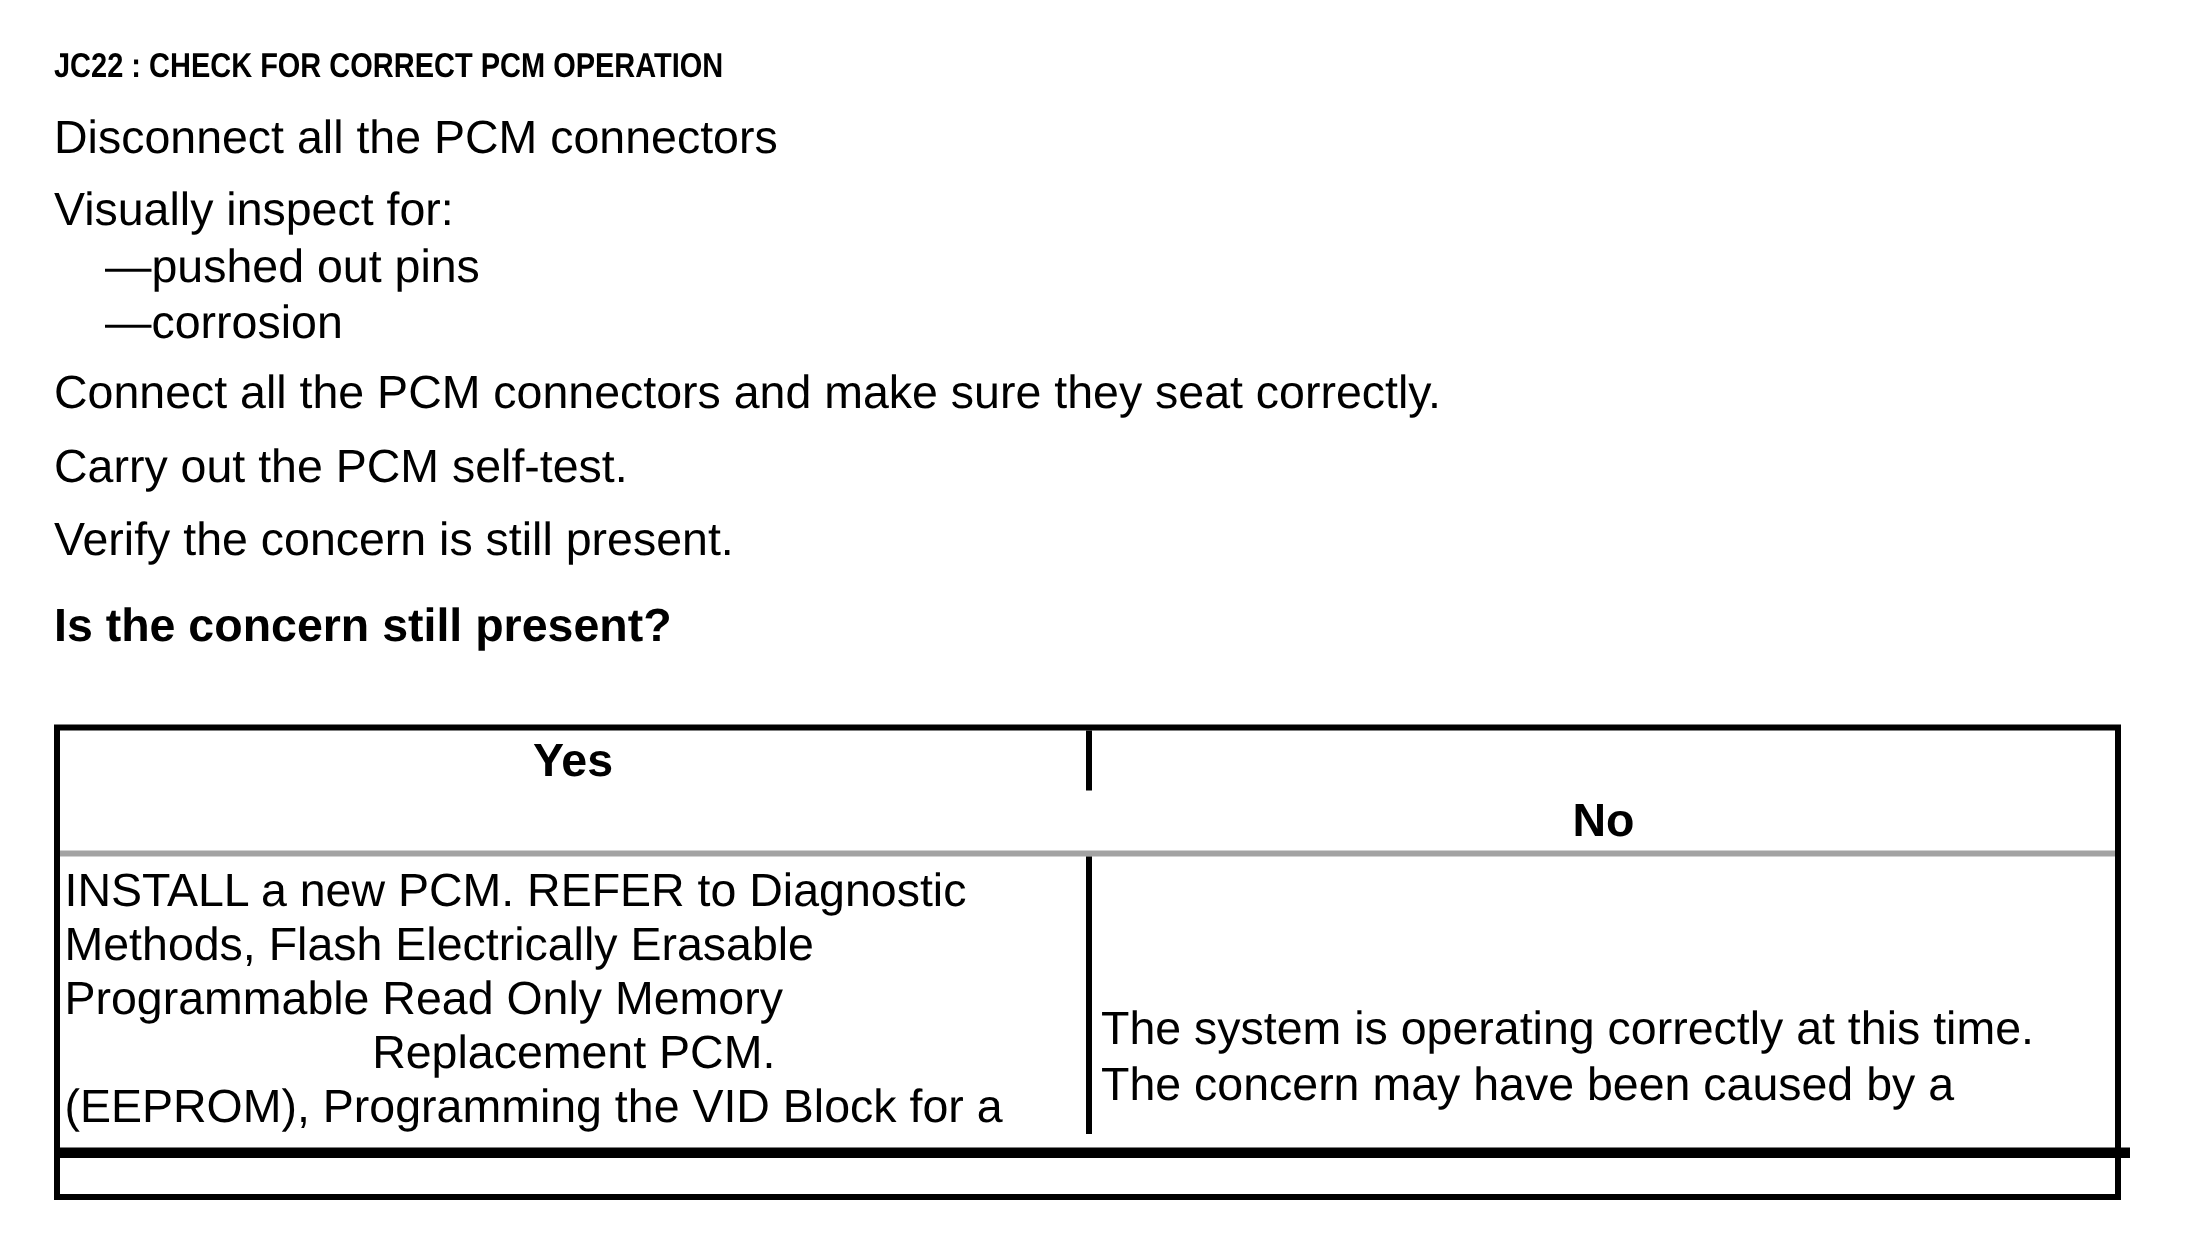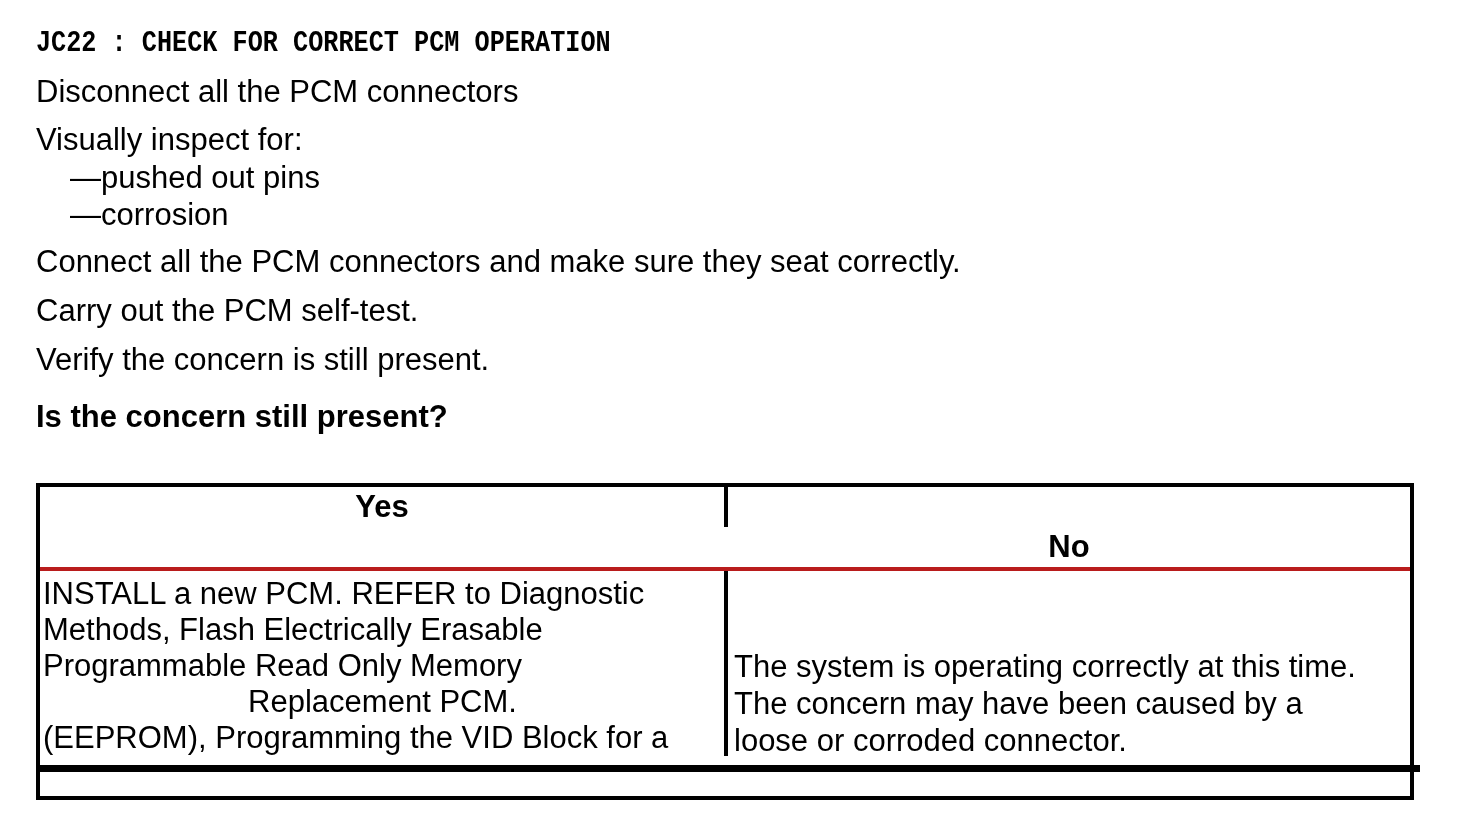--- a/index.html
+++ b/index.html
@@ -16,23 +16,22 @@
     font-family: "Liberation Sans", "DejaVu Sans", sans-serif;
     font-size: 31px;
     line-height: 37px;
     overflow: hidden;
   }
   .abs { position: absolute; left: 36px; white-space: nowrap; }
 
   .doc-heading {
     top: 24px;
     font-weight: bold;
-    font-size: 30px;
+    font-size: 23px;
     line-height: 38px;
-    font-family: Liberation Mono, monospace;
   }
   .condensed {
     display: inline-block;
     transform: scaleX(0.84);
     transform-origin: 0 50%;
   }
   .step-disconnect { top: 73px; }
   .step-inspect    { top: 121px; }
   .inspect-item-0  { top: 159px; left: 70px; }
   .inspect-item-1  { top: 196px; left: 70px; }
@@ -43,21 +42,21 @@
 
   .result-table {
     position: absolute;
     top: 483px;
     left: 36px;
     width: 1370px;
     border: 4px solid #000000;
   }
   .tr { display: flex; }
   .tr.header {
-    border-bottom: 4px solid #b91c1c;
+    border-bottom: 4px solid #a3a3a3;
   }
   .td {
     box-sizing: border-box;
   }
   .td.col-yes {
     width: 688px;
     border-right: 4px solid #000000;
     flex: none;
   }
   .td.col-no { flex: 1; margin-top: 40px; }
@@ -141,21 +140,20 @@
           <div class="line">Methods, Flash Electrically Erasable</div>
           <div class="line">Programmable Read Only Memory</div>
           <div class="line last">Replacement PCM.</div>
           <div class="line">(EEPROM), Programming the VID Block for a</div>
         </div>
       </div>
       <div class="td col-no">
         <div class="cell-lines no-lines">
           <div class="line">The system is operating correctly at this time.</div>
           <div class="line">The concern may have been caused by a</div>
-          <div class="line">loose or corroded connector.</div>
         </div>
       </div>
     </div>
   </div>
 
   <div class="bottom-rule"></div>
 
 </div>
 
 </body></html>

